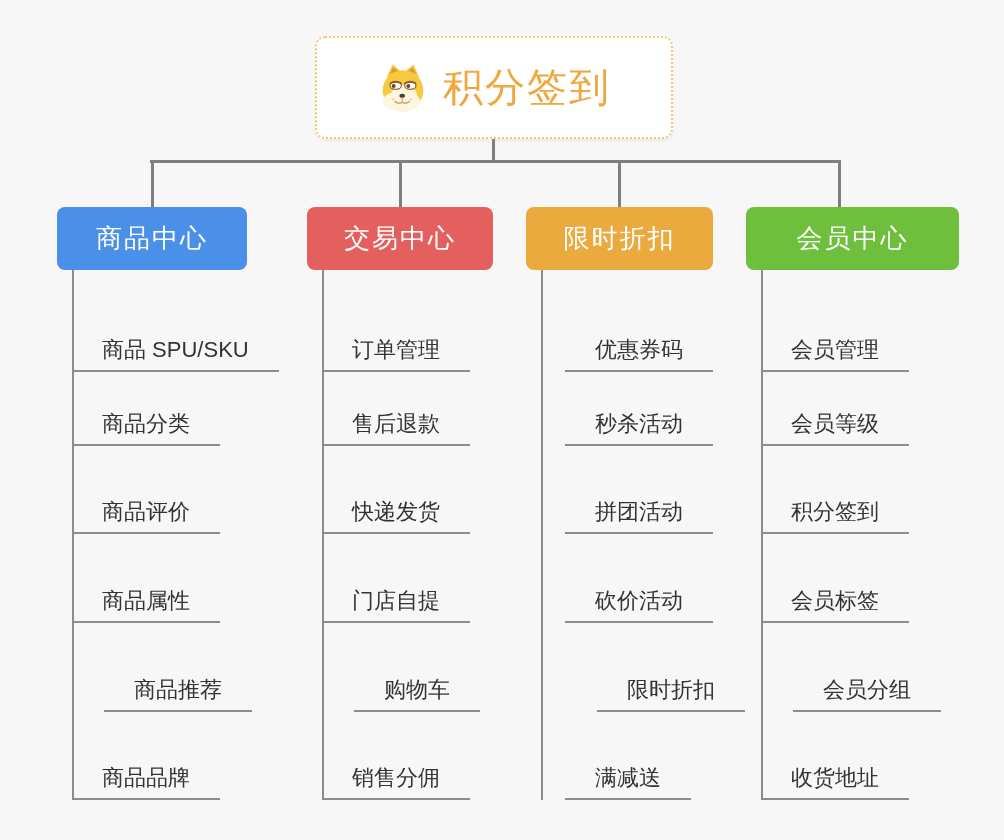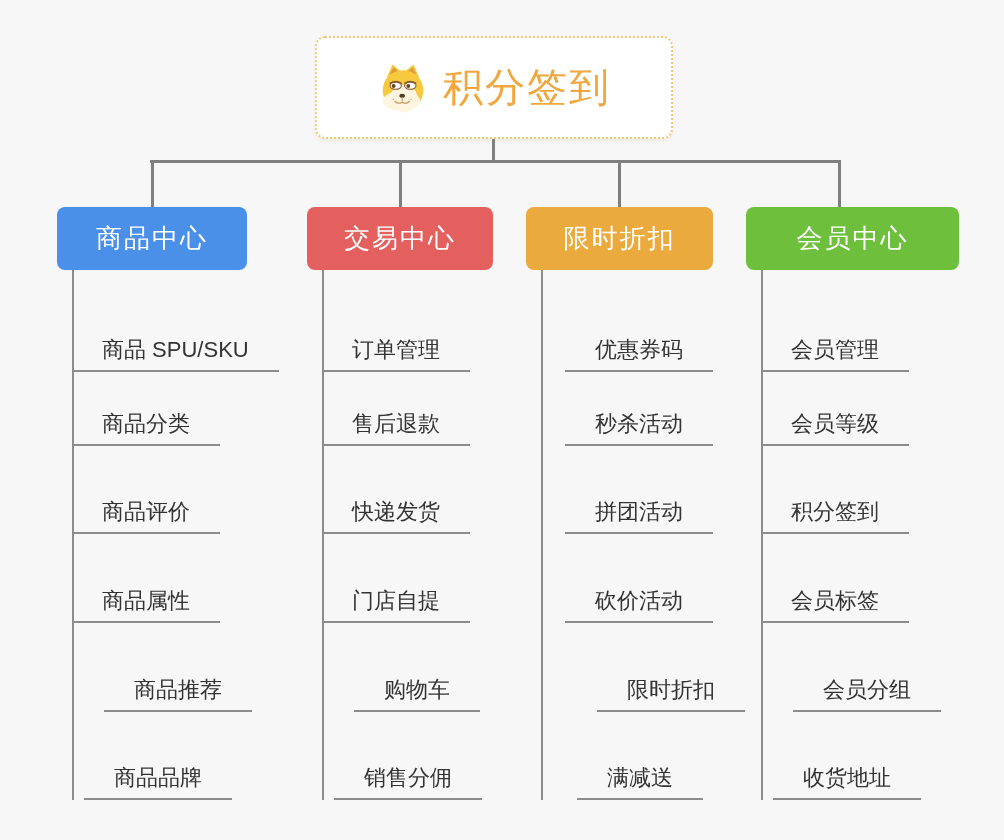--- a/index.html
+++ b/index.html
@@ -87,21 +87,21 @@
   }
   .c0 { left: 72px; }
   .c1 { left: 322px; }
   .c2 { left: 565px; }
   .c3 { left: 761px; }
   .r0 { top: 315px; margin-top: 15px; }
   .r1 { top: 404px; }
   .r2 { top: 492px; }
   .r3 { top: 581px; }
   .r4 { top: 670px; margin-left: 32px; }
-  .r5 { top: 758px; margin-left: 12px; }
+  .r5 { top: 758px; }
 </style>
 </head>
 <body>
 
 <div class="canvas">
 
   <div class="line seg-root-drop"></div>
   <div class="line seg-h"></div>
   <div class="line seg-d0"></div>
   <div class="line seg-d1"></div>

